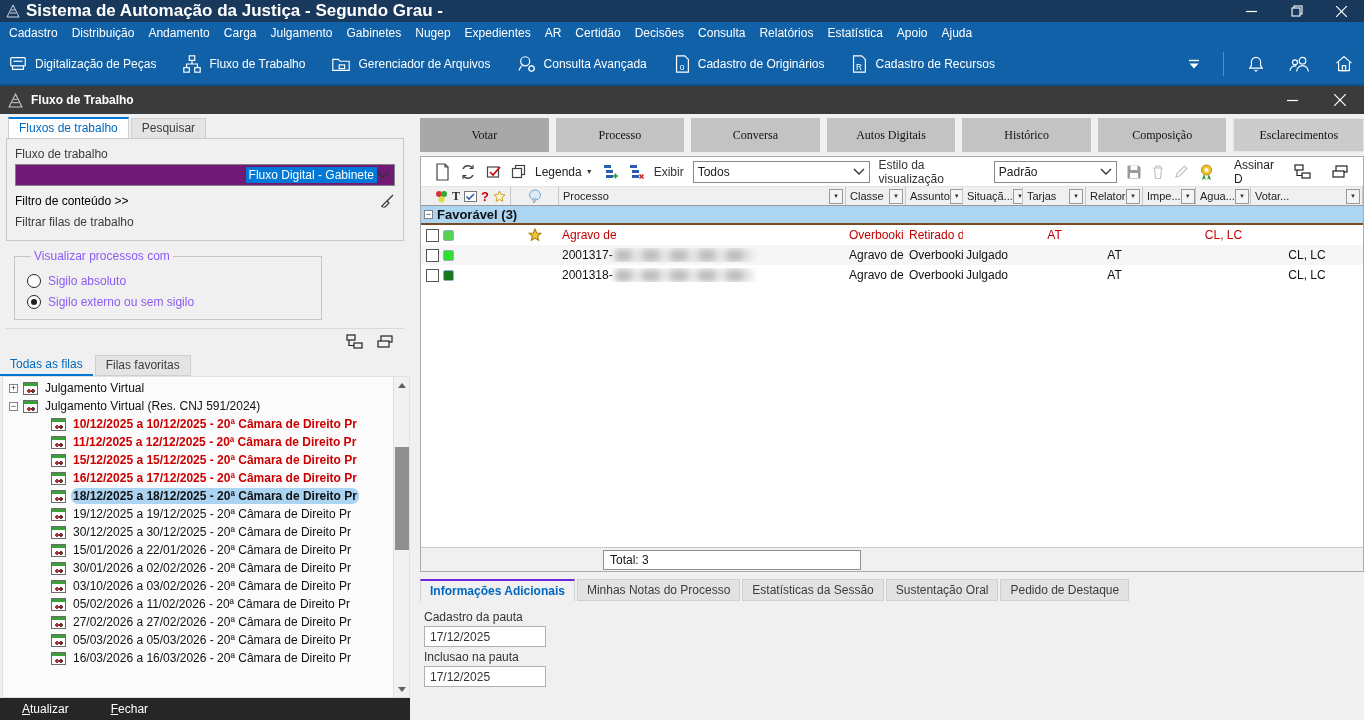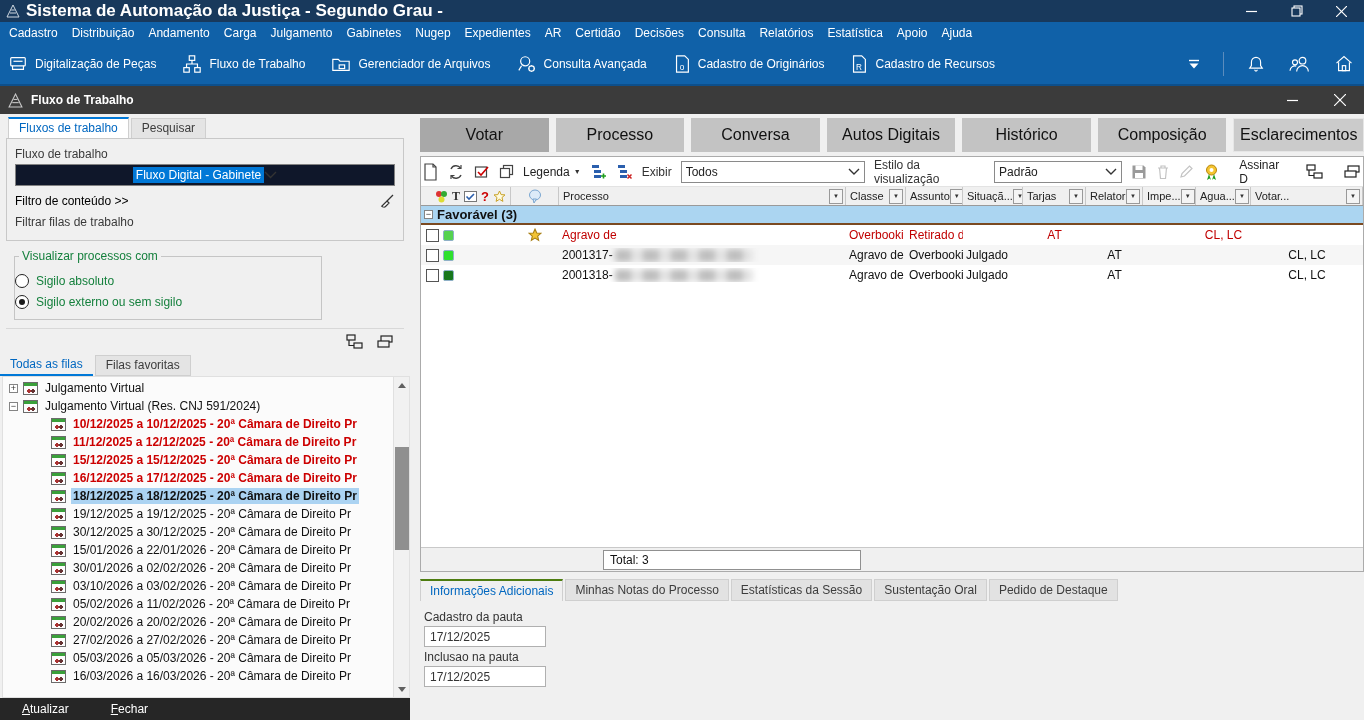--- a/index.html
+++ b/index.html
@@ -31,26 +31,26 @@
   .left { width:410px; flex:0 0 auto; display:flex; flex-direction:column; min-height:0; }
   .right { flex:1; margin-left:10px; display:flex; flex-direction:column; min-height:0; padding-top:4px; }
 
   
   .tabstrip { display:flex; align-items:flex-end; height:24px; padding:4px 0 0 8px; flex:0 0 auto; }
   .tab { padding:2px 10px 3px; background:#e4e4e4; border:1px solid #cfcfcf; border-bottom:none; color:#3c3c3c; margin-right:2px; }
   .tab.active { background:#fff; color:#0067c0; border-top:2px solid #0078d7; font-weight:normal; }
 
   .box1 { border:1px solid #c8c8c8; margin:0 6px; padding:6px 8px 8px; flex:0 0 auto; background:#f0f0f0; }
   .flabel { color:#3a3a3a; margin:2px 0 3px; }
-  .combobox { height:22px; background:#0f172a; border:1px solid #828282; display:flex; align-items:center; padding:0 4px; justify-content:center; }
+  .combobox { height:22px; background:#701a75; border:1px solid #828282; display:flex; align-items:center; padding:0 4px; justify-content:flex-end; }
   .combo-sel { background:#0078d7; color:#fff; padding:1px 3px; }
   .filtro-row { display:flex; align-items:center; justify-content:space-between; margin-top:7px; }
   .text-input { width:100%; height:22px; border:1px solid #9a9a9a; background:#fff; padding:0 5px; font-family:"Liberation Sans",sans-serif; font-size:12px; color:#333; }
 
-  fieldset.vis-group { border:1px solid #c5c5c5; margin:8px 88px 4px 14px; padding:4px 0 10px; color:#15803d; flex:0 0 auto; }
+  fieldset.vis-group { border:1px solid #c5c5c5; margin:8px 88px 4px 14px; padding:4px 12px 10px; color:#8b5cf6; flex:0 0 auto; }
   fieldset.vis-group legend { padding:0 3px; margin-left:4px; }
   .radio-row { display:flex; align-items:center; gap:7px; margin-top:7px; }
   .radio { width:14px; height:14px; border:1px solid #222; border-radius:50%; background:#fff; position:relative; flex:0 0 auto; }
   .radio.on::after { content:""; position:absolute; left:3px; top:3px; width:6px; height:6px; border-radius:50%; background:#1a1a1a; }
 
   .iconrow { height:26px; display:flex; align-items:center; justify-content:flex-end; gap:12px; padding-right:10px; border-top:1px solid #d8d8d8; margin:4px 6px 0; flex:0 0 auto; }
   .qtabs { display:flex; align-items:flex-end; height:22px; flex:0 0 auto; }
   .qtab { padding:2px 10px 3px; background:#e4e4e4; border:1px solid #cfcfcf; color:#3c3c3c; margin-right:2px; }
   .qtab.active { background:#f0f0f0; color:#0067c0; border:none; border-bottom:2px solid #0078d7; }
 
@@ -59,39 +59,39 @@
   .tree-row { height:18px; display:flex; align-items:center; white-space:nowrap; }
   .tree-row.lvl0 { padding-left:4px; }
   .tree-row.lvl1 { padding-left:32px; }
   .expander { width:9px; height:9px; border:1px solid #848484; background:#fff; font-size:9px; line-height:7px; text-align:center; margin-right:5px; color:#333; flex:0 0 auto; }
   .expander.spacer { border:none; background:transparent; }
   .tree-icon { width:15px; height:13px; border:1px solid #6b6b6b; background:linear-gradient(#3aa03a 0 3px,#fdfdfd 3px); margin-right:5px; position:relative; flex:0 0 auto; }
   .tree-icon::after { content:""; position:absolute; left:3px; top:6px; width:8px; height:4px;
      background:radial-gradient(circle at 2px 2px,#a33 1.6px,transparent 1.8px),radial-gradient(circle at 6px 2px,#633 1.6px,transparent 1.8px); }
   .tree-label { padding:1px 2px; color:#111; }
   .tree-row.red .tree-label { color:#cc0000; font-weight:bold; }
-  .tree-row.sel .tree-label { background:#abd3f2; font-weight:bold; }
+  .tree-row.sel .tree-label { background:#abd3f2; font-weight:bold;border-radius:7px; }
 
   .vscroll { position:absolute; top:0; right:0; bottom:0; width:16px; background:#f1f1f1; border-left:1px solid #e0e0e0; }
   .scroll-arrow { height:16px; display:flex; align-items:center; justify-content:center; }
   .tri-up { width:0; height:0; border-left:4px solid transparent; border-right:4px solid transparent; border-bottom:5px solid #606060; }
   .tri-down { width:0; height:0; border-left:4px solid transparent; border-right:4px solid transparent; border-top:5px solid #606060; }
   .thumb { position:absolute; left:1px; top:70px; width:14px; height:103px; background:#8f8f8f; }
 
   .darkbar { height:22px; background:#262626; color:#fff; display:flex; align-items:center; gap:42px; padding-left:22px; flex:0 0 auto; }
   .darkbtn .ak { text-decoration:underline; }
 
   
   .btnrow { height:34px; display:flex; gap:7px; flex:0 0 auto; padding-right:0; }
-  .abtn { flex:1; background:#c3c3c3; border:none; font-family:Liberation Sans, sans-serif; font-size:16px; color:#111; display:flex; align-items:center; justify-content:center; }
+  .abtn { flex:1; background:#c3c3c3; border:none; font-family:Liberation Serif, serif; font-size:12px; color:#111; display:flex; align-items:center; justify-content:center; }
   .abtn.pressed { background:#a8a8a8; }
   .abtn.lighter { background:#cbcbcb; border:1px solid #e6e6e6; }
 
   .gridbox { margin-top:4px; background:#fff; border:1px solid #ababab; height:416px; display:flex; flex-direction:column; flex:0 0 auto; min-width:0; }
-  .gtoolbar { height:30px; display:flex; align-items:center; gap:9px; padding:0 2px; border-bottom:1px solid #e3e3e3; flex:0 0 auto; color:#222; }
+  .gtoolbar { height:30px; display:flex; align-items:center; gap:9px; padding:0 14px; border-bottom:1px solid #e3e3e3; flex:0 0 auto; color:#222; }
   .gt-label { color:#333; }
   .gsel { height:22px; background:#fff; border:1px solid #8a8a8a; display:flex; align-items:center; justify-content:space-between; padding:0 4px; }
   .gsel.todos { width:190px; }
   .gsel.padrao { width:132px; }
   .gt-right { margin-left:auto; display:flex; align-items:center; gap:19px; }
 
   .gcols { display:grid; grid-template-columns:90px 48px 287px 60px 57px 60px 63px 57px 53px 55px minmax(0,1fr); }
   .ghead { height:19px; background:#f0f0f0; border-bottom:1px solid #9a9a9a; flex:0 0 auto; }
   .hcell { display:flex; align-items:center; justify-content:space-between; border-right:1px solid #c8c8c8; padding:0 2px 0 4px; font-size:11px; color:#222; overflow:hidden; white-space:nowrap; }
   .fbtn { width:14px; height:15px; border:1px solid #999; background:#f4f4f4; font-size:6px; color:#333; display:flex; align-items:center; justify-content:center; flex:0 0 auto; }
@@ -114,21 +114,21 @@
   .redact { height:13px; border-radius:2px; filter:blur(3px); }
   .redact.red { width:132px; background:repeating-linear-gradient(90deg,#e7b3ab 0 18px,#f6dcd6 18px 30px); }
   .redact.gray { width:138px; background:repeating-linear-gradient(90deg,#bdbdbd 0 16px,#e3e3e3 16px 28px); }
   .cell.center { text-align:center; }
   .gempty { flex:1; }
   .gstatus { height:24px; background:#f0f0f0; border-top:1px solid #c9c9c9; display:flex; align-items:center; flex:0 0 auto; }
   .totalbox { margin-left:182px; width:258px; height:20px; background:#fff; border:1px solid #909090; line-height:18px; padding-left:6px; color:#111; }
 
   .btabs { display:flex; align-items:flex-end; height:24px; margin-top:5px; flex:0 0 auto; }
   .btab { padding:3px 9px; background:#e2e2e2; border:1px solid #cfcfcf; color:#3c3c3c; margin-right:2px; white-space:nowrap; }
-  .btab.active { background:#f0f0f0; color:#0067c0; border-top:2px solid #4d7c0f; border-bottom:none; }
+  .btab.active { background:#f0f0f0; color:#0067c0; border-top:2px solid #6d28d9; border-bottom:none;font-weight:bold; }
 
   .details { flex:1; padding:6px 0 0 4px; color:#333; }
   .dlabel { margin:3px 0 2px; }
   .dinput { width:122px; height:21px; border:1px solid #b0b0b0; background:#fff; padding:0 5px; font-family:"Liberation Sans",sans-serif; font-size:12px; color:#333; }
 
   svg { display:block; }
   .disabled-ic { opacity:.35; }
 </style>
 </head>
 <body>
@@ -426,25 +426,20 @@
             </div>
             <div class="tree-row lvl1">
               <span class="expander spacer"></span>
               <span class="tree-icon"></span>
               <span class="tree-label">03/10/2026 a 03/02/2026 - 20ª Câmara de Direito Pr</span>
             </div>
             <div class="tree-row lvl1">
               <span class="expander spacer"></span>
               <span class="tree-icon"></span>
               <span class="tree-label">05/02/2026 a 11/02/2026 - 20ª Câmara de Direito Pr</span>
-            </div>
-            <div class="tree-row lvl1">
-              <span class="expander spacer"></span>
-              <span class="tree-icon"></span>
-              <span class="tree-label">20/02/2026 a 20/02/2026 - 20ª Câmara de Direito Pr</span>
             </div>
             <div class="tree-row lvl1">
               <span class="expander spacer"></span>
               <span class="tree-icon"></span>
               <span class="tree-label">27/02/2026 a 27/02/2026 - 20ª Câmara de Direito Pr</span>
             </div>
             <div class="tree-row lvl1">
               <span class="expander spacer"></span>
               <span class="tree-icon"></span>
               <span class="tree-label">05/03/2026 a 05/03/2026 - 20ª Câmara de Direito Pr</span>

